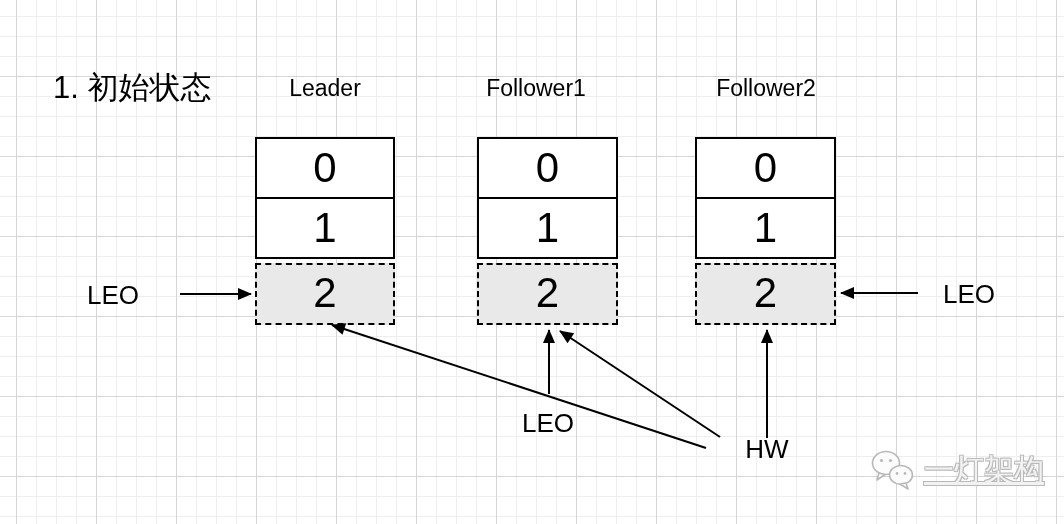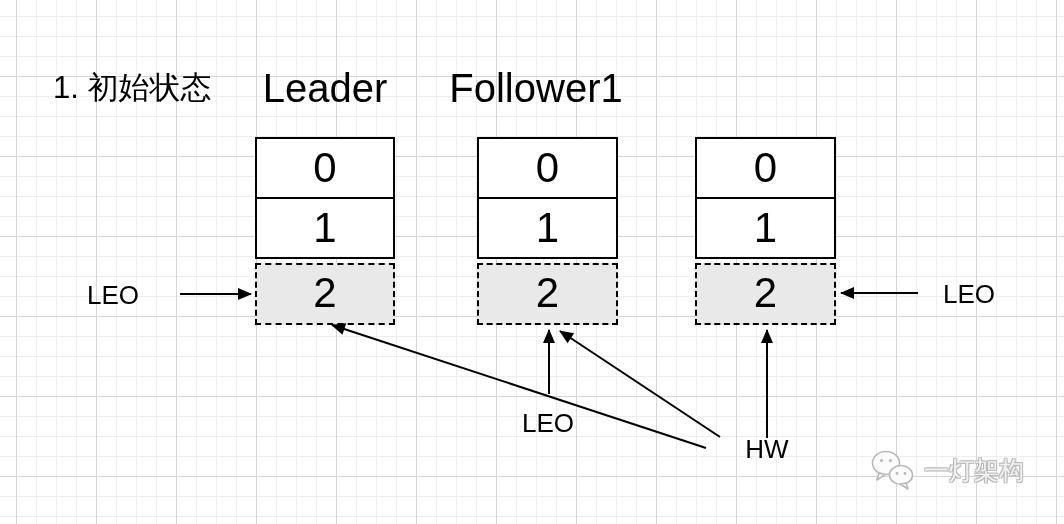--- a/index.html
+++ b/index.html
@@ -20,21 +20,21 @@
     background-size:80px 80px,80px 80px,20px 20px,20px 20px;
     background-position:16px 0px,0px 76px,16px 16px,16px 16px;
     color:#000;
   }
   .title{
     position:absolute;left:53px;top:70px;
     font-size:31px;line-height:36px;color:#000;white-space:nowrap;
   }
   .col-label{
     position:absolute;top:70px;transform:translateX(-50%);
-    font-size:40px;line-height:36px;color:#000;white-space:nowrap;
+    font-size:23px;line-height:36px;color:#000;white-space:nowrap;
   }
   .logbox{
     position:absolute;top:137px;height:122px;box-sizing:border-box;
     border:2px solid #000;background:#ffffff;
   }
   .cell{
     height:58px;line-height:58px;text-align:center;
     font-size:42px;color:#000;
   }
   .cell.first{border-bottom:2px solid #000;}
@@ -48,35 +48,37 @@
   }
   .arrow-layer{
     position:absolute;left:0;top:0;width:1064px;height:524px;
     pointer-events:none;
   }
   .watermark{
     position:absolute;left:870px;top:449px;
     display:flex;align-items:center;gap:8px;
   }
   .watermark-text{
-    font-size:25px;line-height:30px;
+    font-size:30px;line-height:30px;
     color:#f2f2f2;
     text-shadow:1px 1px 0 #b9b9b9,-1px 1px 0 #b9b9b9,1px -1px 0 #b9b9b9,-1px -1px 0 #b9b9b9;
     white-space:nowrap;
+    text-decoration:underline;
   }
 </style>
 </head>
 <body>
 
 <div class="canvas">
 
   <div class="title">1. 初始状态</div>
 
   <div class="col-label" style="left:325px">Leader</div>
   <div class="col-label" style="left:536px">Follower1</div>
+  <div class="col-label" style="left:766px">Follower2</div>
 
   <div class="logbox" style="left:255px;width:140px">
     <div class="cell first">0</div>
     <div class="cell">1</div>
   </div>
   <div class="pending" style="left:255px;width:140px">2</div>
 
   <div class="logbox" style="left:477px;width:141px">
     <div class="cell first">0</div>
     <div class="cell">1</div>

